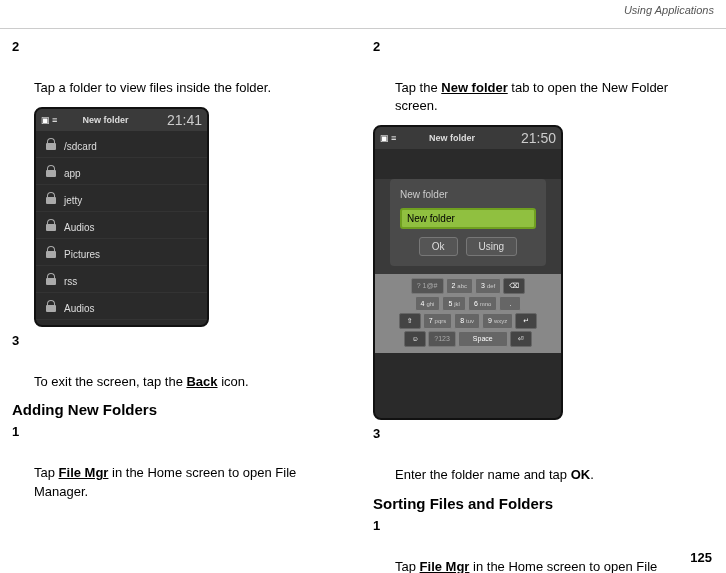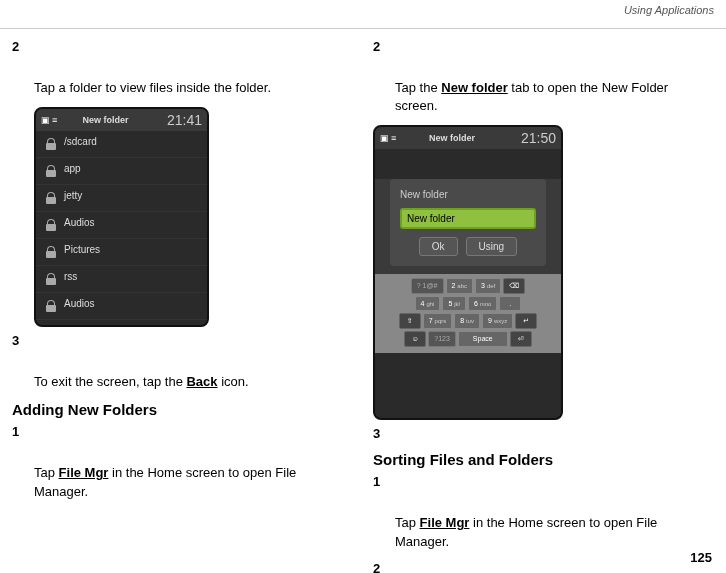--- a/index.html
+++ b/index.html
@@ -90,21 +90,21 @@
     }
 
     .phone-topbar-right {
       font-size: 14px;
       color: #ccc;
       margin-left: 13px;
     }
 
     .file-item {
       display: flex;
-      align-items: flex-start;
+      align-items: flex-end;
       gap: 6px;
       padding: 5px 8px;
       border-bottom: 1px solid #333;
       color: #ddd;
       font-size: 10px;
     }
 
     .file-icon-lock {
       width: 14px;
       height: 16px;
@@ -392,20 +392,23 @@
             <div class="kb-key-num">?123</div>
             <div class="kb-key-wide">Space</div>
             <div class="kb-key-dark">⏎</div>
           </div>
         </div>
       </div>
     </div>
 
     <div class="step">
       <span class="step-num">3</span>
+      <span class="step-text">
+        Enter the folder name and tap <span class="bold">OK</span>.
+      </span>
     </div>
 
     <div class="section-title">Sorting Files and Folders</div>
 
     <div class="step">
       <span class="step-num">1</span>
       <span class="step-text">
         Tap <span class="bold underline">File Mgr</span> in the Home screen to open File Manager.
       </span>
     </div>

